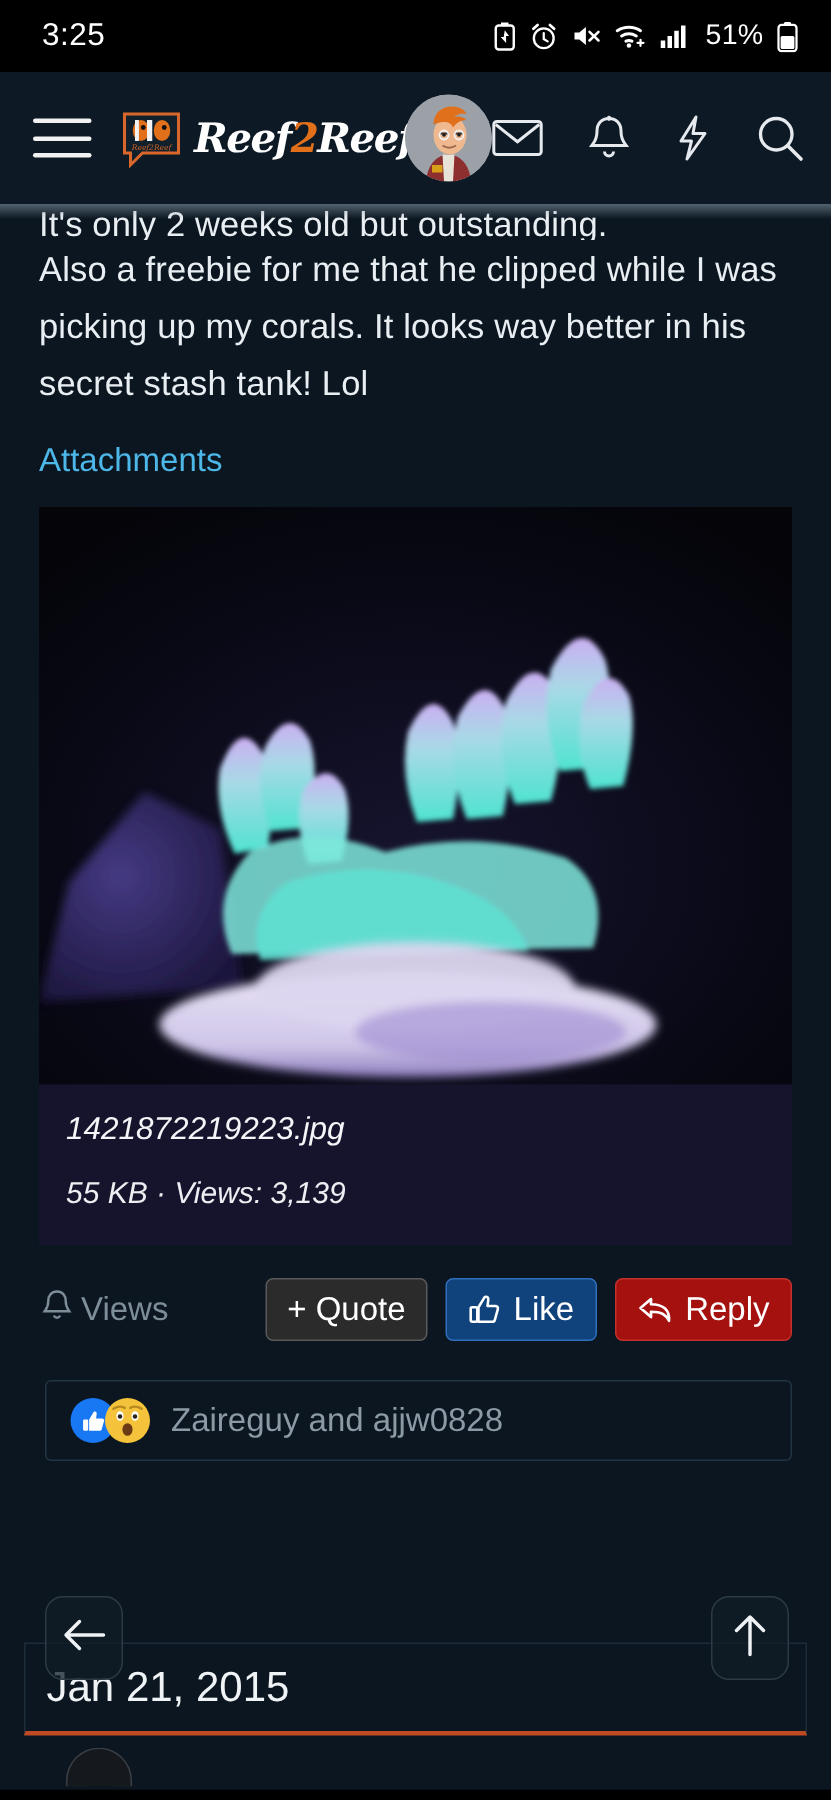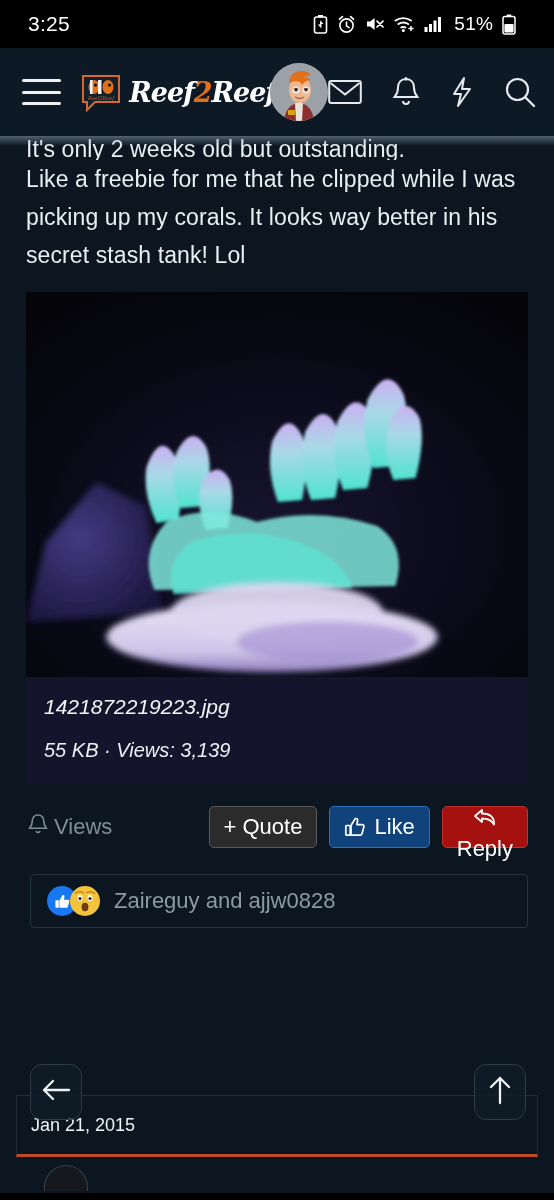--- a/index.html
+++ b/index.html
@@ -8,21 +8,21 @@
     background: #000;
     font-family: "Liberation Sans", sans-serif;
     overflow: hidden;
   }
   #app { position: relative; width: 554px; height: 1200px; background: #0b1620; }
 
   
   .statusbar {
     height: 48px; background: #000; color: #fff;
     display: flex; align-items: center; justify-content: space-between;
-    padding: 0 38px 0 28px;
+    padding: 0 22px 0 28px;
   }
   .statusbar .clock { font-size: 21px; letter-spacing: .3px; }
   .status-icons { display: flex; align-items: center; gap: 9px; }
   .status-icons svg { display: block; }
   .batt-pct { font-size: 19px; margin-left: 2px; letter-spacing: .2px; }
 
   
   .appbar {
     height: 88px; background: #0d1a26;
     display: flex; align-items: center; padding: 0 18px 0 20px; gap: 0;
@@ -66,39 +66,39 @@
 
   
   .actions { display:flex; align-items:center; padding: 22px 26px 0 28px; gap: 0; }
   .report { display:flex; align-items:center; gap: 6px; color:#7d8e99; font-size: 22px; }
   .btns { margin-left:auto; display:flex; align-items:center; gap: 12px; }
   .btn { display:flex; align-items:center; gap: 8px; height: 42px; padding: 0 14px;
          border-radius: 5px; font-size: 22px; color:#fff; white-space: nowrap; }
   .btn svg { display:block; }
   .btn-like  { background:#10427c; border:1px solid #2f6fbb; }
   .btn-quote { background:#2b2b2b; border:1px solid #5a5a5a; }
-  .btn-reply { background:#a5110f; border:1px solid #c4302c;flex-direction:column; }
+  .btn-reply { background:#a5110f; border:1px solid #c4302c; }
 
   
   .reactions {
     margin: 26px 26px 0 30px; border:1px solid #233542; border-radius: 4px;
     height: 54px; display:flex; align-items:center; padding: 0 16px; gap: 2px;
   }
   .rx { width: 30px; height: 30px; border-radius: 50%; position: relative; display:block; }
   .rx-like { background:#1877f2; display:flex; align-items:center; justify-content:center; color:#fff; font-size: 17px; }
   .rx-wow { background:#f5c33b; margin-left:-9px; z-index:2; }
   .rx-names { color:#8b9aa4; font-size: 22px; margin-left: 12px; }
 
   
   .post-foot {
     position:absolute; left: 16px; right: 16px; bottom: 36px;
     border:1px solid #1d2c38; border-bottom: 3px solid #bf4a23;
     height: 62px; display:flex; align-items:center; padding: 0 16px 0 14px;
   }
-  .post-date { color:#f0f3f6; font-size: 18px; }
+  .post-date { color:#f0f3f6; font-size: 28px; }
   .foot-icons { margin-left:auto; display:flex; align-items:center; gap: 26px; }
   .post-num { color:#5e707c; font-size: 22px; }
   .next-avatar {
     position:absolute; left: 44px; bottom: 2px; width: 44px; height: 26px;
     border-top-left-radius: 22px; border-top-right-radius: 22px;
     border: 1px solid #3a3f45; border-bottom: none; background:#15191d;
   }
   .fab {
     position:absolute; width: 52px; height: 56px; border-radius: 12px;
     border: 1px solid #2d3b46; background: rgba(16,28,38,.75);
@@ -235,25 +235,26 @@
           </svg>
       </span>
     </div>
   </div>
 
   <div class="content">
     <div class="scroll-shadow"></div>
 
     <div class="posttext">
       <span class="clipped">It's only 2 weeks old but outstanding.</span>
-      <span>Like a freebie for me that he clipped</span>
+      <span>Also a freebie for me that he clipped</span>
       <span>while I was picking up my corals. It looks</span>
       <span>way better in his secret stash tank! Lol</span>
     </div>
 
+    <span class="attach-label">Attachments</span>
 
     <div class="attachment">
       <div class="attach-photo">
         <svg width="100%" height="100%" viewBox="0 0 500 385" preserveAspectRatio="none">
           <defs>
             <radialGradient id="bg" cx="50%" cy="62%" r="72%">
               <stop offset="0%" stop-color="#17142f"></stop>
                 <stop offset="60%" stop-color="#0a0a18"></stop>
                 <stop offset="100%" stop-color="#040409"></stop>
             </radialGradient>

